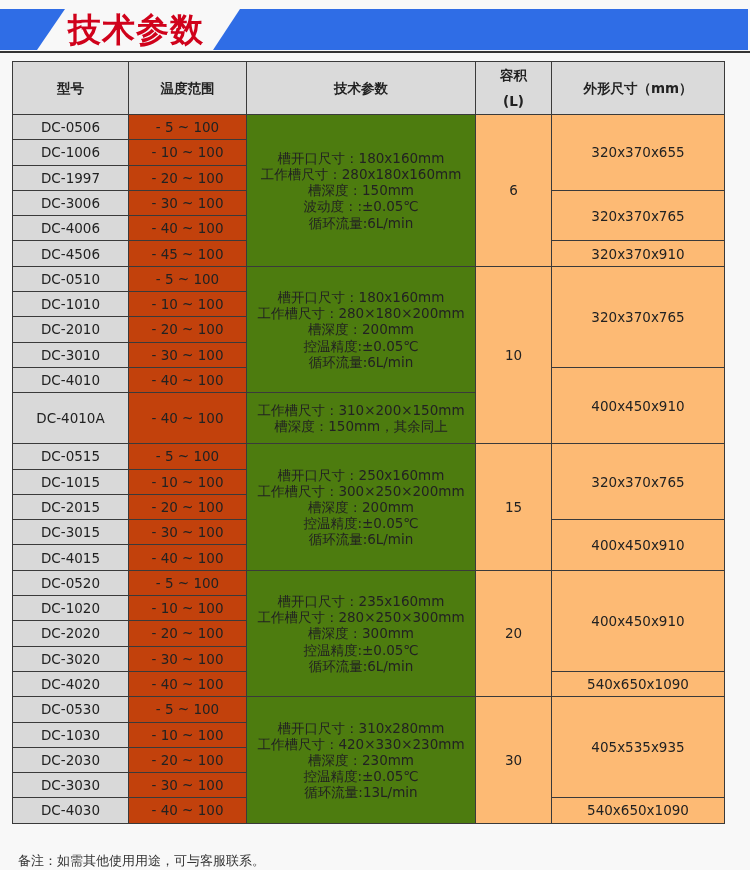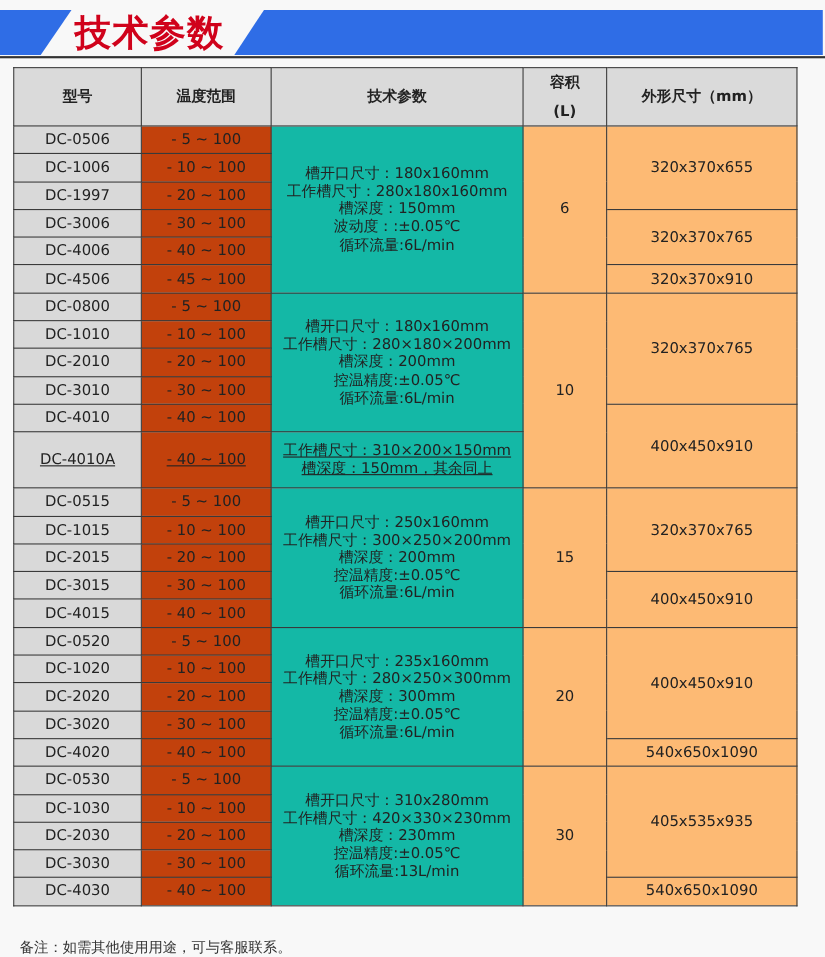--- a/index.html
+++ b/index.html
@@ -6,21 +6,21 @@
   body { width: 750px; height: 870px; background: #f8f8f8; font-family: "DejaVu Sans", "Liberation Sans", sans-serif; color: #222; position: relative; overflow: hidden; }
   .banner { position: absolute; left: 0; top: 0; width: 750px; height: 56px; }
   .banner svg { position: absolute; left: 0; top: 0; }
   .banner-title { position: absolute; left: 68px; top: 8px; font-size: 33px; font-weight: bold; color: #d0021b; letter-spacing: 1px; font-family: "DejaVu Sans", sans-serif; }
   .banner-sub { position: absolute; right: 18px; top: 22px; font-size: 15px; font-weight: bold; color: #ffffff; font-family: "DejaVu Sans Mono", "Liberation Mono", monospace; letter-spacing: 0.5px; }
   table.spec { position: absolute; left: 12px; top: 61px; border-collapse: collapse; table-layout: fixed; width: 712px; font-size: 13.5px; }
   table.spec td, table.spec th { border: 1.5px solid #3a3a3a; text-align: center; vertical-align: middle; height: 25.3px; padding: 0; line-height: 1.2; }
   table.spec th { background: #dadada; font-weight: bold; font-size: 13.5px; height: 50px; }
   td.model { background: #d9d9d9; }
   td.temp { background: #c2410c; }
-  td.tech { background: #14b8a6; vertical-align: top; padding-top: 2px; line-height: 25px; }
+  td.tech { background: #4d7c0f; vertical-align: top; padding-top: 2px; line-height: 25px; }
   td.cap, td.dim { background: #fdba74; }
   .tech-line { display: block; white-space: nowrap; }
   .footnote { position: absolute; left: 18px; top: 852px; font-size: 13px; color: #333; }
 </style>
 </head>
 <body>
 
 <div class="banner">
   <svg width="750" height="56">
     <polygon points="0,9 65,9 37,50 0,50" fill="#2f6de6"></polygon>
@@ -80,21 +80,21 @@
       <tr>
         <td class="model">DC-4006</td>
         <td class="temp">- 40 ~ 100</td>
       </tr>
       <tr>
         <td class="model">DC-4506</td>
         <td class="temp">- 45 ~ 100</td>
         <td class="dim" rowspan="1">320x370x910</td>
       </tr>
       <tr>
-        <td class="model">DC-0800</td>
+        <td class="model">DC-0510</td>
         <td class="temp">- 5 ~ 100</td>
         <td class="tech" rowspan="5">
           <span class="tech-line">槽开口尺寸：180x160mm</span>
           <span class="tech-line">工作槽尺寸：280×180×200mm</span>
           <span class="tech-line">槽深度：200mm</span>
           <span class="tech-line">控温精度:±0.05℃</span>
           <span class="tech-line">循环流量:6L/min</span>
         </td>
         <td class="cap" rowspan="6">10</td>
         <td class="dim" rowspan="4">320x370x765</td>
@@ -109,21 +109,21 @@
       </tr>
       <tr>
         <td class="model">DC-3010</td>
         <td class="temp">- 30 ~ 100</td>
       </tr>
       <tr>
         <td class="model">DC-4010</td>
         <td class="temp">- 40 ~ 100</td>
         <td class="dim" rowspan="2">400x450x910</td>
       </tr>
-      <tr style="height: 51px; text-decoration: underline;">
+      <tr style="height: 51px;">
         <td class="model">DC-4010A</td>
         <td class="temp">- 40 ~ 100</td>
         <td class="tech" style="padding-top: 0px; vertical-align: middle;">
           <span class="tech-line">工作槽尺寸：310×200×150mm</span>
           <span class="tech-line">槽深度：150mm，其余同上</span>
         </td>
       </tr>
       <tr>
         <td class="model">DC-0515</td>
         <td class="temp">- 5 ~ 100</td>

